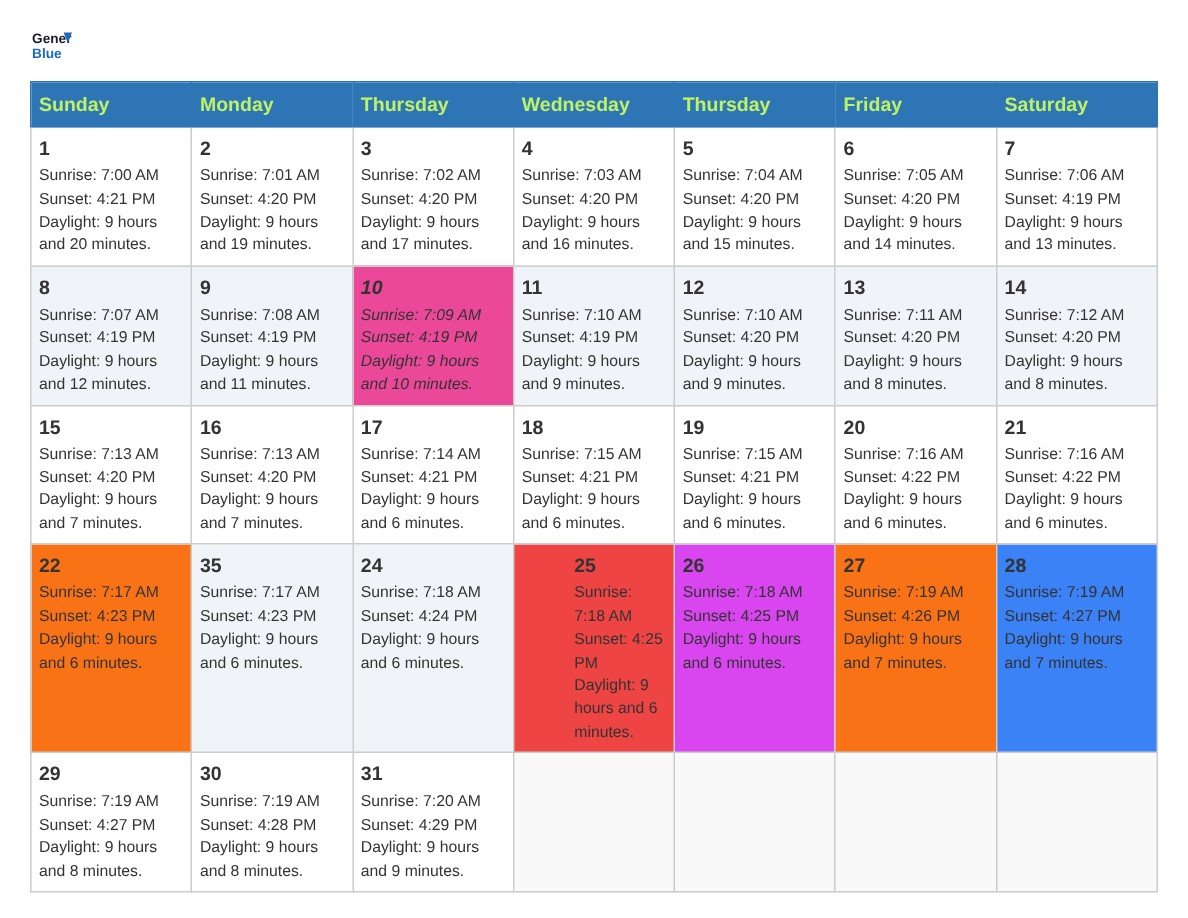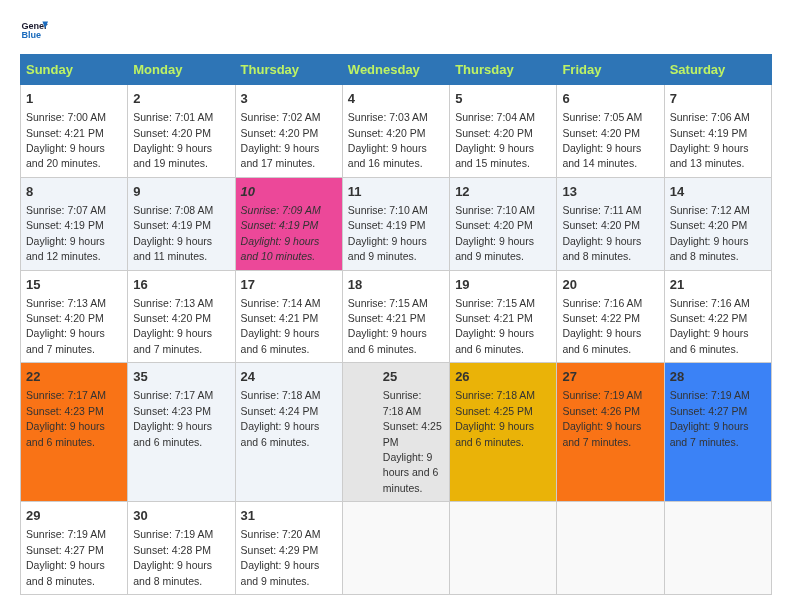--- a/index.html
+++ b/index.html
@@ -209,25 +209,25 @@
         <span class="cell-content">Sunrise: 7:17 AM<br>Sunset: 4:23 PM<br>Daylight: 9 hours and 6 minutes.</span>
       </td>
         <td style="background-color: rgb(240, 244, 249);">
         <span class="day-num">35</span>
         <span class="cell-content">Sunrise: 7:17 AM<br>Sunset: 4:23 PM<br>Daylight: 9 hours and 6 minutes.</span>
       </td>
         <td style="background-color: rgb(240, 244, 249);">
         <span class="day-num">24</span>
         <span class="cell-content">Sunrise: 7:18 AM<br>Sunset: 4:24 PM<br>Daylight: 9 hours and 6 minutes.</span>
       </td>
-        <td style="background-color: #e5e5e5; padding-left: 40px;">
+        <td style="background-color: #ef4444; padding-left: 40px;">
         <span class="day-num">25</span>
         <span class="cell-content">Sunrise: 7:18 AM<br>Sunset: 4:25 PM<br>Daylight: 9 hours and 6 minutes.</span>
       </td>
-        <td style="background-color: #eab308;">
+        <td style="background-color: #d946ef;">
         <span class="day-num">26</span>
         <span class="cell-content">Sunrise: 7:18 AM<br>Sunset: 4:25 PM<br>Daylight: 9 hours and 6 minutes.</span>
       </td>
         <td style="background-color: #f97316;">
         <span class="day-num">27</span>
         <span class="cell-content">Sunrise: 7:19 AM<br>Sunset: 4:26 PM<br>Daylight: 9 hours and 7 minutes.</span>
       </td>
         <td style="background-color: #3b82f6;">
         <span class="day-num">28</span>
         <span class="cell-content">Sunrise: 7:19 AM<br>Sunset: 4:27 PM<br>Daylight: 9 hours and 7 minutes.</span>

